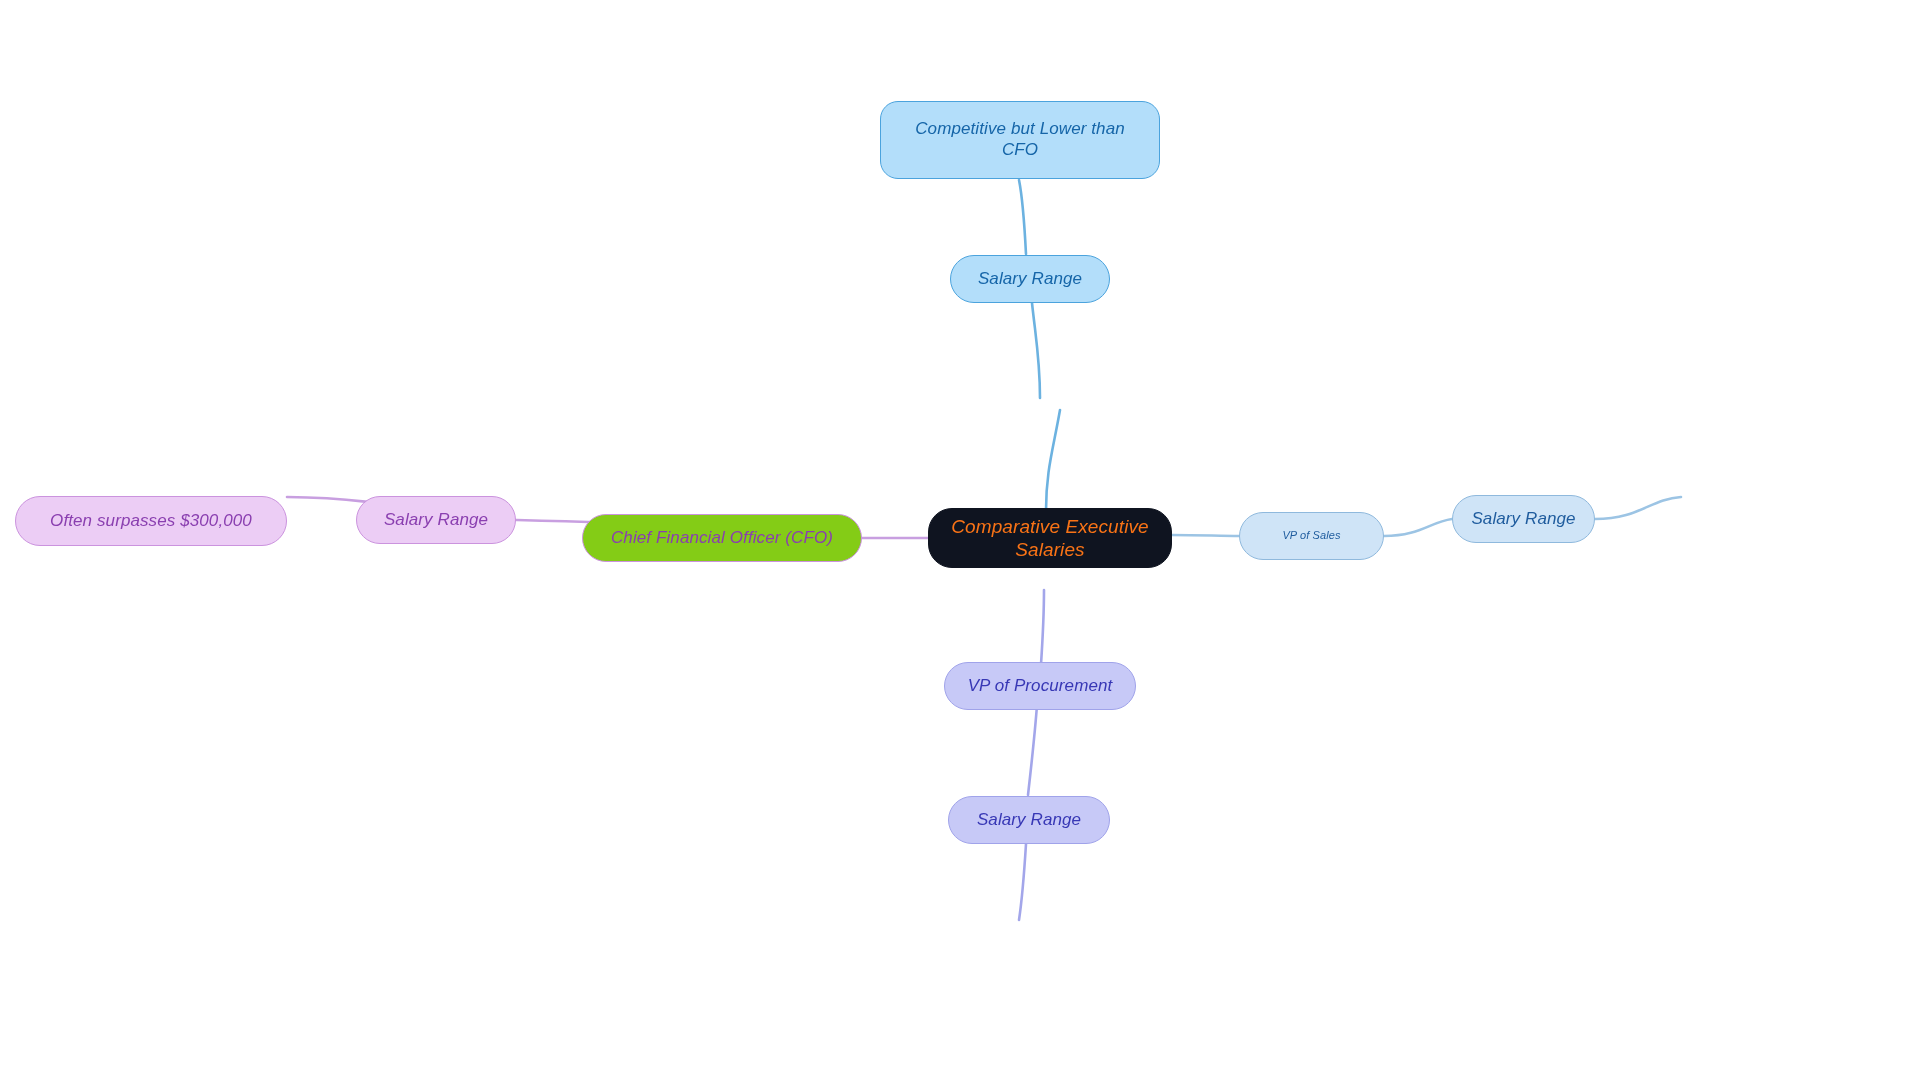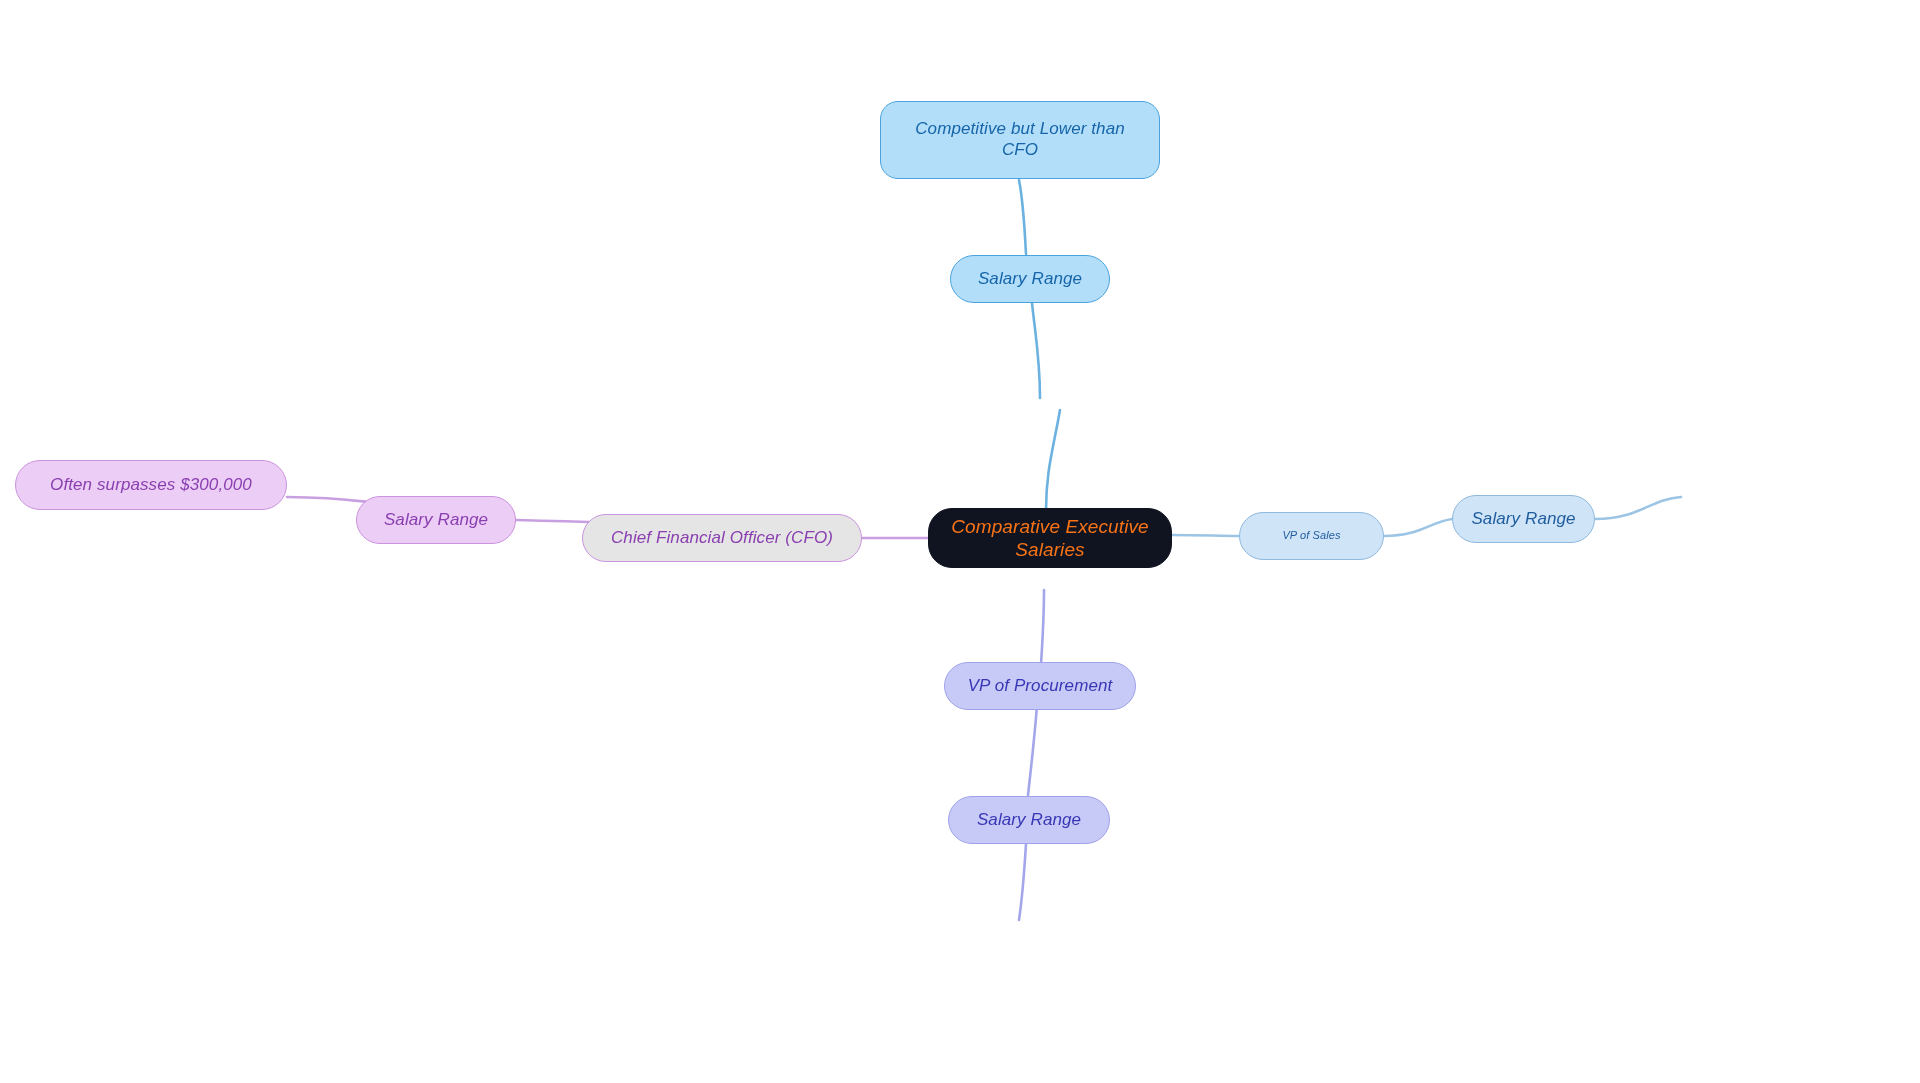--- a/index.html
+++ b/index.html
@@ -89,30 +89,30 @@
     <span class="node-label">Salary Range</span>
   </div>
 
   <div class="node" style="left:880px; top:101px; width:280px; height:78px; font-size:17px; border-radius:18px;
               background:#b3defa; border-color:#4ba3dd; color:#1565a8;">
     <span class="node-label">Competitive but Lower than
 CFO</span>
   </div>
 
   <div class="node" style="left:582px; top:514px; width:280px; height:48px; font-size:17px;
-              background:#e5e5e5; border-color:#cb93de; color:#8a3fb0;">
+              background:#84cc16; border-color:#cb93de; color:#8a3fb0;">
     <span class="node-label">Chief Financial Officer (CFO)</span>
   </div>
 
   <div class="node" style="left:356px; top:496px; width:160px; height:48px; font-size:17px;
               background:#eccdf5; border-color:#cb93de; color:#8a3fb0;">
     <span class="node-label">Salary Range</span>
   </div>
 
-  <div class="node" style="left:15px; top:460px; width:272px; height:50px; font-size:17px;
+  <div class="node" style="left:15px; top:496px; width:272px; height:50px; font-size:17px;
               background:#eccdf5; border-color:#cb93de; color:#8a3fb0;">
     <span class="node-label">Often surpasses $300,000</span>
   </div>
 
   <div class="node" style="left:1239px; top:512px; width:145px; height:48px; font-size:11px;
               background:#cfe4f7; border-color:#8fb9dd; color:#1f5c9e;">
     <span class="node-label">VP of Sales</span>
   </div>
 
   <div class="node" style="left:1452px; top:495px; width:143px; height:48px; font-size:17px;

